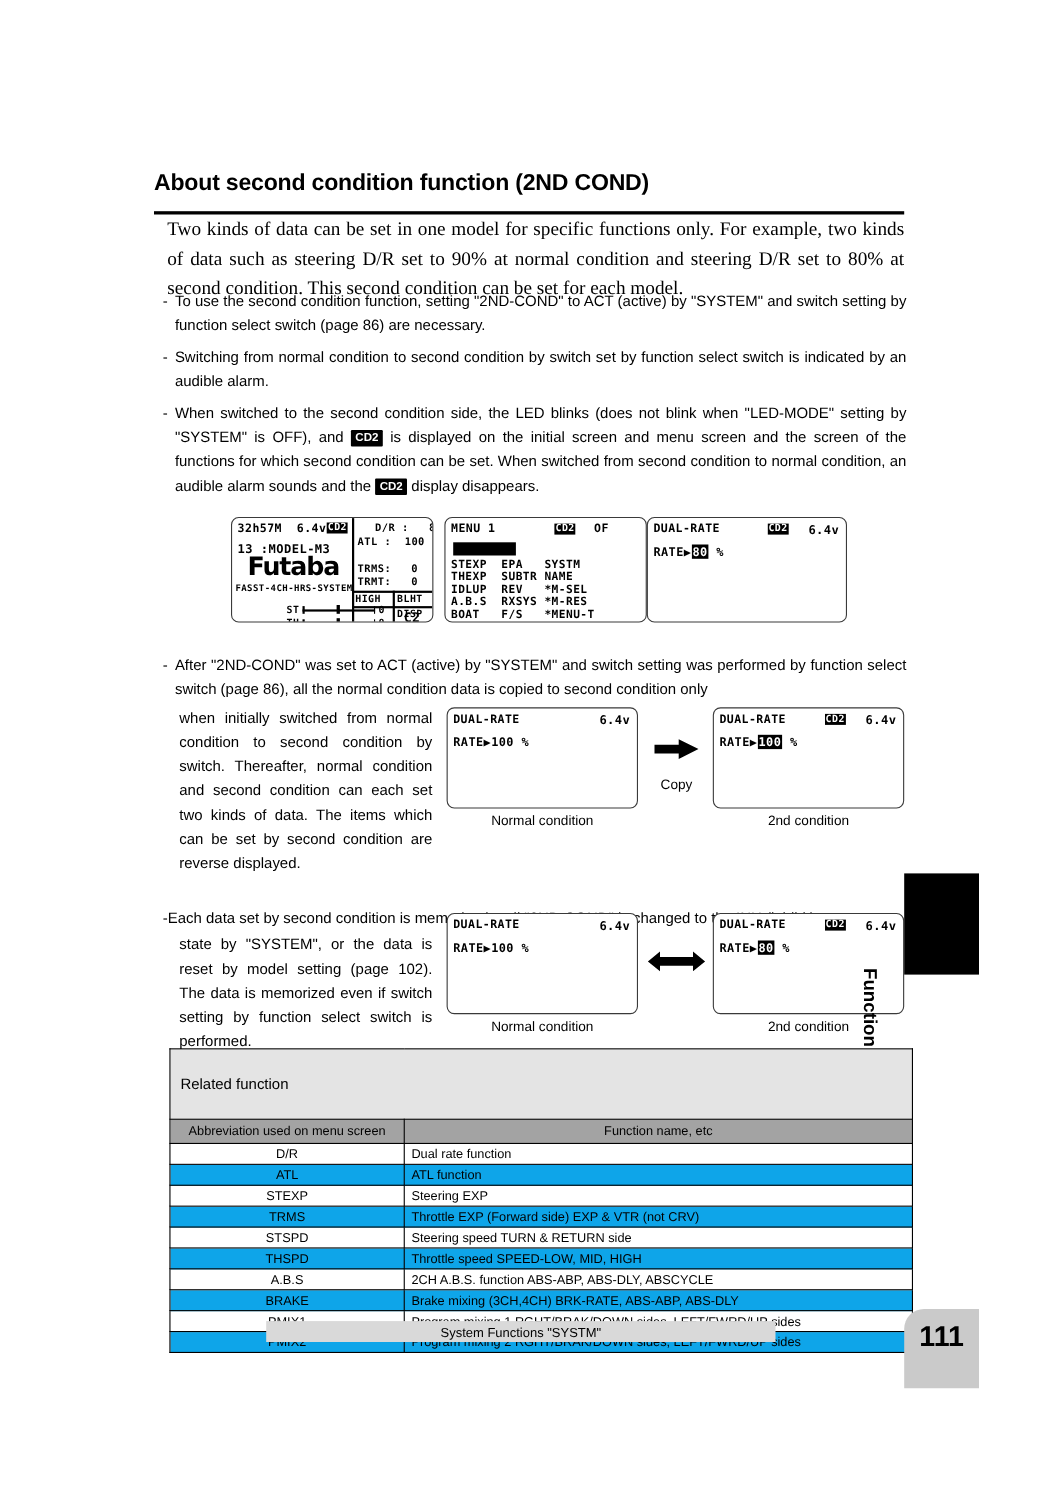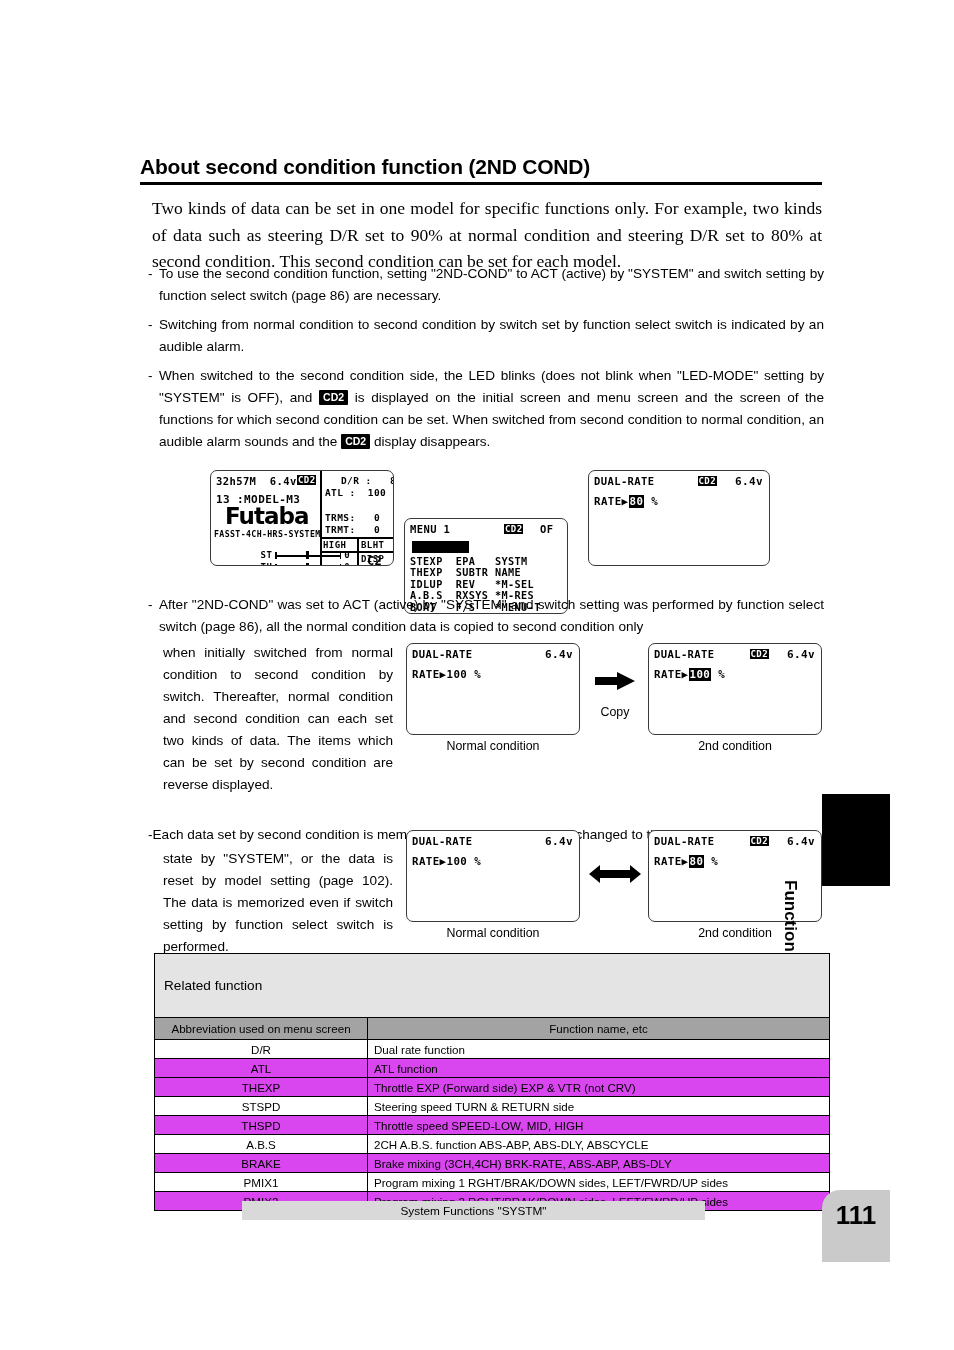--- a/index.html
+++ b/index.html
@@ -9,21 +9,21 @@
     color:#000;
     -webkit-font-smoothing:antialiased;
   }
   .page{position:absolute;left:0;top:0;width:954px;height:1350px;overflow:hidden;}
 
   
   .h1-wrap{position:absolute;left:140px;top:155px;width:682px;}
   .h1{
     font-size:21px;font-weight:bold;letter-spacing:-0.2px;
     font-family:"Liberation Sans", sans-serif;
-    padding-bottom:3px;
+    padding-bottom:13px;
   }
   .h1-rule{border-bottom:3px solid #000;width:682px;}
 
   
   .intro{
     position:absolute;left:152px;top:195px;width:670px;
     font-family:"Liberation Serif", serif;
     font-size:17.5px;line-height:1.52;text-align:justify;
   }
 
@@ -49,21 +49,21 @@
     background:#fff;position:relative;
     font-family:"DejaVu Sans Mono", monospace;
     overflow:hidden;
   }
   .lcdtxt{font-weight:bold;letter-spacing:0.4px;white-space:pre;}
   .inv{background:#000;color:#fff;padding:0 1px;}
 
   
   .screens3{position:absolute;left:210px;top:470px;}
   .s1{position:absolute;left:0;top:0;width:184px;height:96px;}
-  .s2{position:absolute;left:194px;top:0;width:164px;height:96px;margin-top:48px;}
+  .s2{position:absolute;left:194px;top:0;width:184px;height:96px;}
   .s3{position:absolute;left:378px;top:0;width:182px;height:96px;}
 
   
   .s1 .vline{position:absolute;left:109px;top:0;width:1.6px;height:96px;background:#000;}
   .s1 .r1{position:absolute;left:5px;top:4px;font-size:10.5px;}
   .s1 .model{position:absolute;left:5px;top:22px;font-size:11px;}
   .s1 .futaba{
     position:absolute;left:14px;top:32px;font-size:23px;font-weight:bold;
     font-family:"DejaVu Sans", sans-serif;letter-spacing:-1px;
     font-style:normal;
@@ -138,21 +138,21 @@
     border:1.6px solid #000;border-collapse:collapse;
     font-size:11.6px;
   }
   .tbl td{border:1px solid #000;padding:2.5px 6px;}
   .tbl .title{
     background:#e4e4e4;font-size:13.6px;padding:24px 9px;
     text-align:left;
   }
   .tbl .hdr td{background:#a3a3a3;text-align:center;padding:4px 6px;}
   .tbl .abbr{width:200px;text-align:center;}
-  .tbl tr.shade td{background:#d946ef;}
+  .tbl tr.shade td{background:#0ea5e9;}
   .tbl td.fn{text-align:left;}
 
   
   .footbar{
     position:absolute;left:242px;top:1201px;width:463px;height:19px;
     background:#d9d9d9;font-size:11.8px;
     display:flex;align-items:center;justify-content:center;
   }
 
   
@@ -319,22 +319,26 @@
           <td>Function name, etc</td>
         </tr>
         <tr>
           <td class="abbr">D/R</td>
           <td class="fn">Dual rate function</td>
         </tr>
         <tr class="shade">
           <td class="abbr">ATL</td>
           <td class="fn">ATL function</td>
         </tr>
-        <tr class="shade">
-          <td class="abbr">THEXP</td>
+        <tr>
+          <td class="abbr">STEXP</td>
+          <td class="fn">Steering EXP</td>
+        </tr>
+        <tr class="shade">
+          <td class="abbr">TRMS</td>
           <td class="fn">Throttle EXP (Forward side) EXP &amp; VTR (not CRV)</td>
         </tr>
         <tr>
           <td class="abbr">STSPD</td>
           <td class="fn">Steering speed  TURN &amp; RETURN side</td>
         </tr>
         <tr class="shade">
           <td class="abbr">THSPD</td>
           <td class="fn">Throttle speed SPEED-LOW, MID, HIGH</td>
         </tr>

